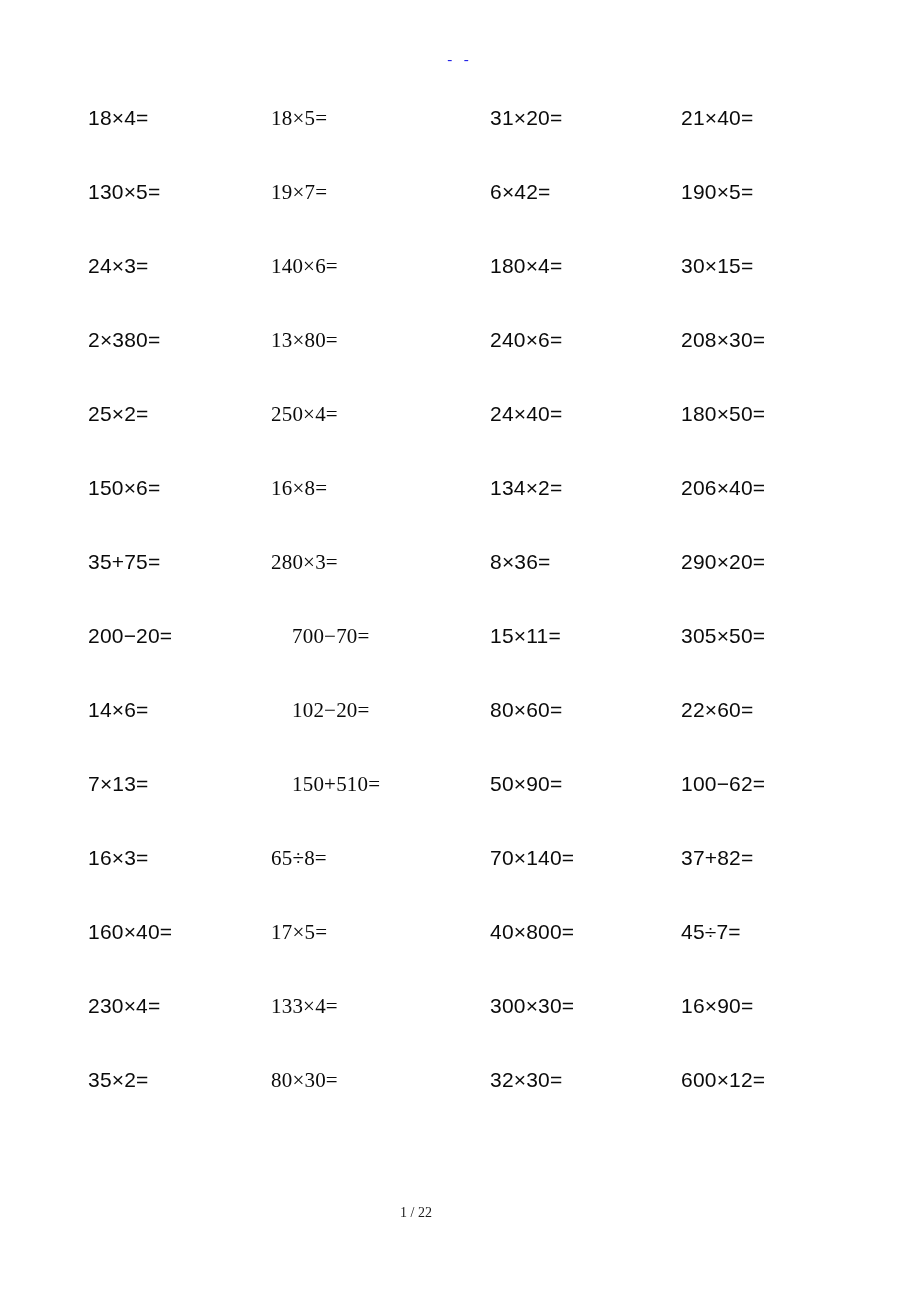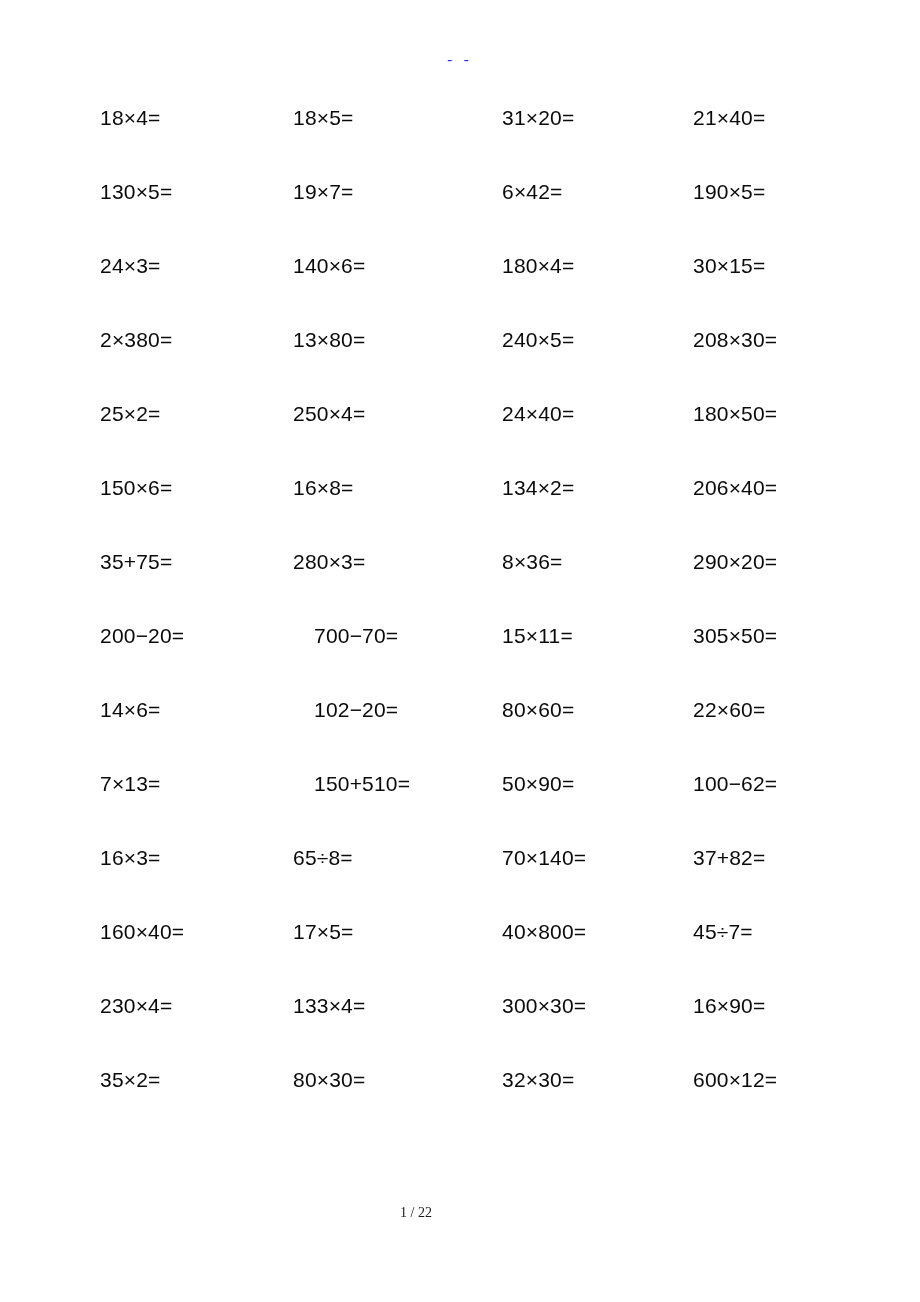--- a/index.html
+++ b/index.html
@@ -36,38 +36,37 @@
     white-space: pre;
     font-weight: 400;
   }
 
   
   #grid {
     position: absolute;
     left: 0;
     top: 103px;
     width: 852px;
-    margin-left: 12px;
   }
   .row {
     position: relative;
     height: 74px;
   }
   .cell {
     position: absolute;
     top: 0;
     font-family: "Liberation Sans", sans-serif;
     font-size: 21px;
     line-height: 30px;
     color: #0a0a0a;
     white-space: pre;
     letter-spacing: 0.2px;
   }
   .c0 { left: 88px; }
-  .c1 { left: 281px; }
+  .c1 { left: 271px; font-family: Liberation Serif, serif; }
   .c2 { left: 490px; }
   .c3 { left: 681px; text-align: right; }
 
   .indent { margin-left: 21px; }
 
   
   #footer {
     position: absolute;
     left: 0;
     top: 1205px;
@@ -105,21 +104,21 @@
     <div class="row">
       <div class="cell c0">24×3=</div>
       <div class="cell c1">140×6=</div>
       <div class="cell c2">180×4=</div>
       <div class="cell c3">30×15=</div>
     </div>
 
     <div class="row">
       <div class="cell c0">2×380=</div>
       <div class="cell c1">13×80=</div>
-      <div class="cell c2">240×5=</div>
+      <div class="cell c2">240×6=</div>
       <div class="cell c3">208×30=</div>
     </div>
 
     <div class="row">
       <div class="cell c0">25×2=</div>
       <div class="cell c1">250×4=</div>
       <div class="cell c2">24×40=</div>
       <div class="cell c3">180×50=</div>
     </div>
 

